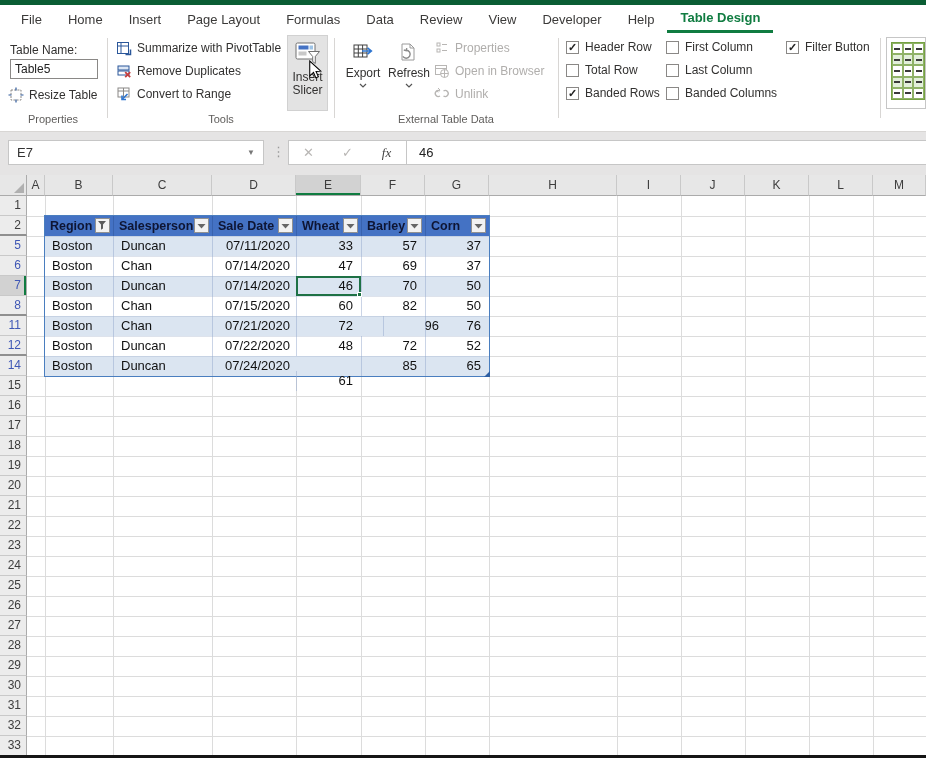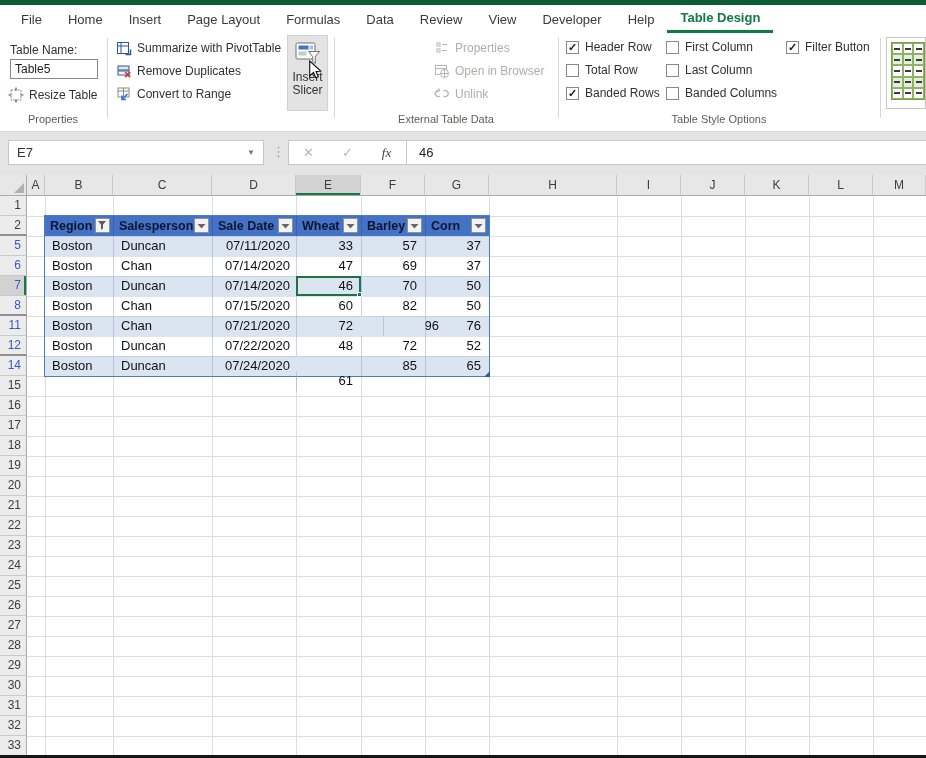--- a/index.html
+++ b/index.html
@@ -166,36 +166,71 @@
         <svg width="16" height="16">
             <rect x="2" y="2" width="11" height="9" fill="#fff" stroke="#8a8886"></rect>
             <line x1="2" y1="5" x2="13" y2="5" stroke="#8a8886"></line>
             <line x1="7.5" y1="2" x2="7.5" y2="11" stroke="#8a8886"></line>
             <path d="M11.5 8 L6.5 13" stroke="#2e75d0" stroke-width="1.6"></path>
             <path d="M6 9.5 V13.5 H10" fill="none" stroke="#2e75d0" stroke-width="1.6"></path>
           </svg>
       </span>
       <span>Convert to Range</span>
     </div>
+    <div class="grp-label" style="left:110px; width:222px;">Tools</div>
 
     <div class="bigbtn hovered" style="left:287px; width:41px;">
       <span style="margin-top:6px;">
         <svg width="26" height="24">
             <rect x="1" y="1" width="19" height="16" rx="1.5" fill="#fff" stroke="#707070"></rect>
             <rect x="3.5" y="3.5" width="10" height="4" fill="#4472c4"></rect>
             <rect x="14.5" y="3.5" width="3.5" height="4" fill="#9dc3e6"></rect>
             <rect x="3.5" y="9.5" width="8" height="4" fill="#c8c8c8"></rect>
             <path d="M13.5 9.5 h11 l-4.2 5 v7 l-2.6 -2 v-5 z" fill="#fff" stroke="#707070"></path>
           </svg>
       </span>
       <span class="lbl" style="margin-top:5px;">Insert</span>
       <span class="lbl">Slicer</span>
     </div>
     <div class="rsep" style="left:334px;"></div>
 
+    <div class="bigbtn" style="left:340px;">
+      <span style="margin-top:8px;">
+        <svg width="20" height="18">
+            <rect x="1" y="2" width="13" height="12" fill="#fff" stroke="#404040"></rect>
+            <line x1="1" y1="6" x2="14" y2="6" stroke="#404040"></line>
+            <line x1="1" y1="10" x2="14" y2="10" stroke="#404040"></line>
+            <line x1="5.3" y1="2" x2="5.3" y2="14" stroke="#404040"></line>
+            <line x1="9.6" y1="2" x2="9.6" y2="14" stroke="#404040"></line>
+            <path d="M9 8 h9 M14.5 4.8 l3.8 3.2 -3.8 3.2" fill="none" stroke="#2e75d0" stroke-width="1.7"></path>
+          </svg>
+      </span>
+      <span class="lbl" style="margin-top:6px;">Export</span>
+      <span class="chev">
+        <svg width="8" height="5">
+            <path d="M1 1 l3 3 3 -3" fill="none" stroke="#555" stroke-width="1.2"></path>
+          </svg>
+      </span>
+    </div>
+    <div class="bigbtn" style="left:386px;">
+      <span style="margin-top:8px;">
+        <svg width="20" height="18">
+            <path d="M3 1 h8 l4 4 v12 h-12 z" fill="#fff" stroke="#9a9a9a"></path>
+            <path d="M11 1 v4 h4" fill="none" stroke="#9a9a9a"></path>
+            <path d="M7.2 7.2 a4 4 0 1 1 -3.4 6.2" fill="none" stroke="#8a8a8a" stroke-width="1.4"></path>
+            <path d="M7.8 5.2 l-0.6 2.4 -2.4 -0.6" fill="none" stroke="#8a8a8a" stroke-width="1.4"></path>
+          </svg>
+      </span>
+      <span class="lbl" style="margin-top:6px;">Refresh</span>
+      <span class="chev">
+        <svg width="8" height="5">
+            <path d="M1 1 l3 3 3 -3" fill="none" stroke="#555" stroke-width="1.2"></path>
+          </svg>
+      </span>
+    </div>
     <div class="ribbon-item disabled" style="left:434px; top:5px;">
       <span>
         <svg width="16" height="16">
             <rect x="3" y="3" width="3" height="3" fill="none" stroke="#b8b6b4"></rect>
             <rect x="3" y="9" width="3" height="3" fill="none" stroke="#b8b6b4"></rect>
             <path d="M8 4.5 h5 M8 10.5 h5" stroke="#b8b6b4"></path>
           </svg>
       </span>
       <span>Properties</span>
     </div>
@@ -245,21 +280,20 @@
         </div>
         <div class="cb-row" style="left: 666px; top: 51px;">
           <div class="cb-box"></div>
           <div>Banded Columns</div>
         </div>
         <div class="cb-row" style="left: 786px; top: 5px;">
           <div class="cb-box">✓</div>
           <div>Filter Button</div>
         </div>
       </div>
-    <div class="grp-label" style="left:560px; width:318px;">Table Style Options</div>
     <div class="rsep" style="left:880px;"></div>
 
     <div class="gallery">
       <div class="thumb" id="style-thumb">
           <div class="w">
             <i></i>
           </div>
           <div class="w">
             <i></i>
           </div>

